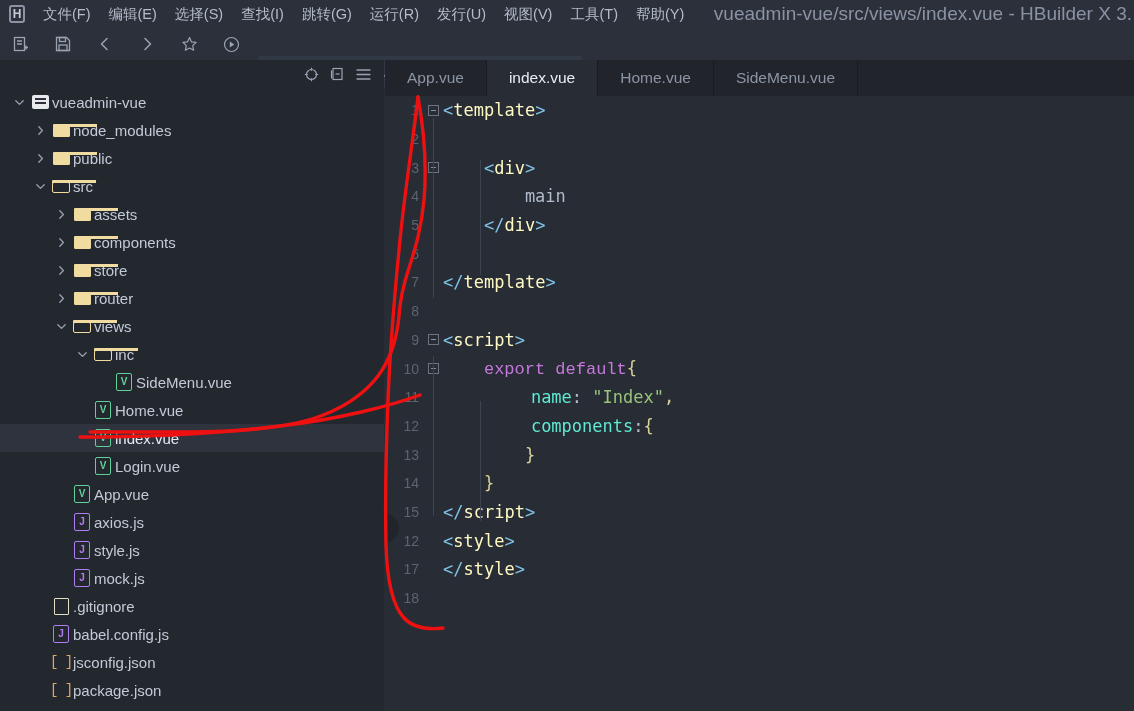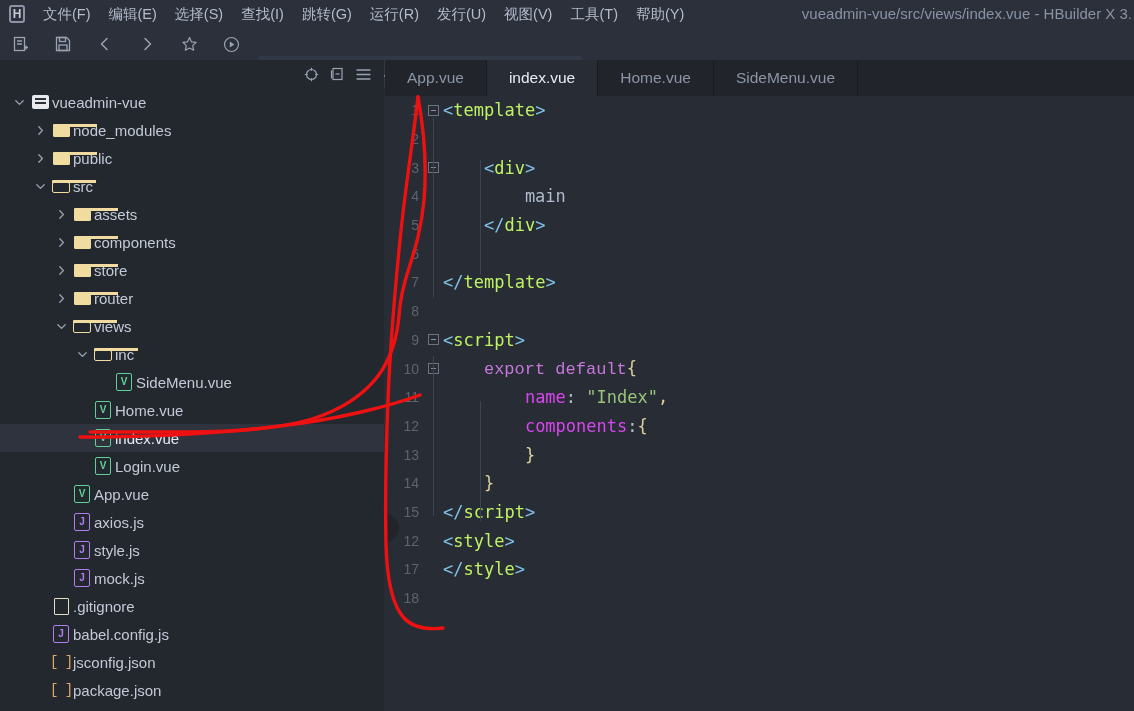--- a/index.html
+++ b/index.html
@@ -23,21 +23,21 @@
     width:16px; height:18px; border:2px solid #8b93a4; border-radius:3px;
     color:#c3cad6; font-size:12px; font-weight:bold; line-height:14px; text-align:center;
     font-family:"Liberation Sans", sans-serif;
   }
   .menu-item {
     color:#b4bcca; font-size:14.5px; padding:0 9px; height:28px;
     line-height:28px; white-space:nowrap; cursor:default;
   }
   .win-title {
     position:absolute; right:0; top:0; height:28px; line-height:28px;
-    color:#8a93a3; font-size:15px; padding-right:2px; white-space:nowrap;
+    color:#8a93a3; font-size:19px; padding-right:2px; white-space:nowrap;
   }
 
   
   .toolbar {
     position:absolute; left:0; top:28px; width:1134px; height:32px;
     background:#2b303b; display:flex; align-items:center;
   }
   .tb-btn {
     width:42px; height:32px; display:flex; align-items:center; justify-content:center;
     color:#9aa3b2; cursor:default;
@@ -135,24 +135,24 @@
   .fold {
     width:20px; flex:0 0 auto; display:flex; align-items:center; justify-content:center;
     color:#7b8494;
   }
   .foldbox {
     width:11px; height:11px; border:1px solid #6b7380; position:relative;
   }
   .foldbox::before { content:""; position:absolute; left:2px; top:4px; width:5px; height:1px; background:#8a93a2; }
   .guide { position:absolute; width:1px; background:#3d4350; }
   .ctext { color:#b8c2cf; font-size:17px; white-space:pre; letter-spacing:0px; }
-  .t-tag { color:#bef264; }
+  .t-tag { color:#fef9c3; }
   .t-punc { color:#7fc3e8; }
   .t-kw { color:#c678dd;font-family:Liberation Mono, monospace; }
-  .t-prop { color:#d946ef; }
+  .t-prop { color:#5eead4;margin-left:6px; }
   .t-str { color:#98c379; }
   .t-brace { color:#d8d19a; }
   .t-txt { color:#b0bccb; }
 
   
   .split-handle {
     position:absolute; left:-14px; top:418px; width:28px; height:28px;
     background:#21252b; border-radius:50%; display:flex; align-items:center;
     justify-content:center; color:#a8b0bd; font-size:12px; z-index:6;
   }

